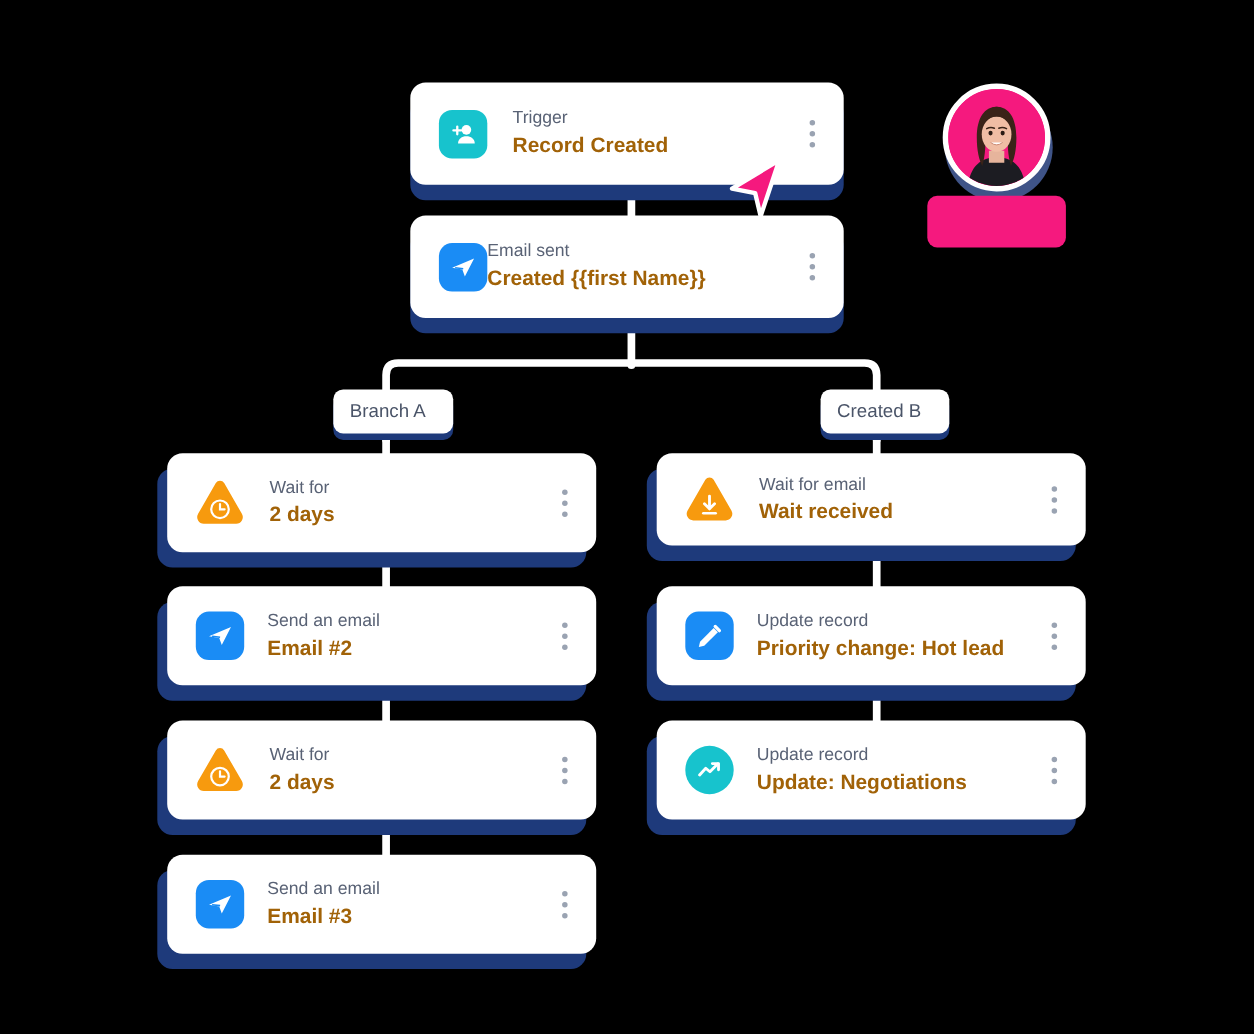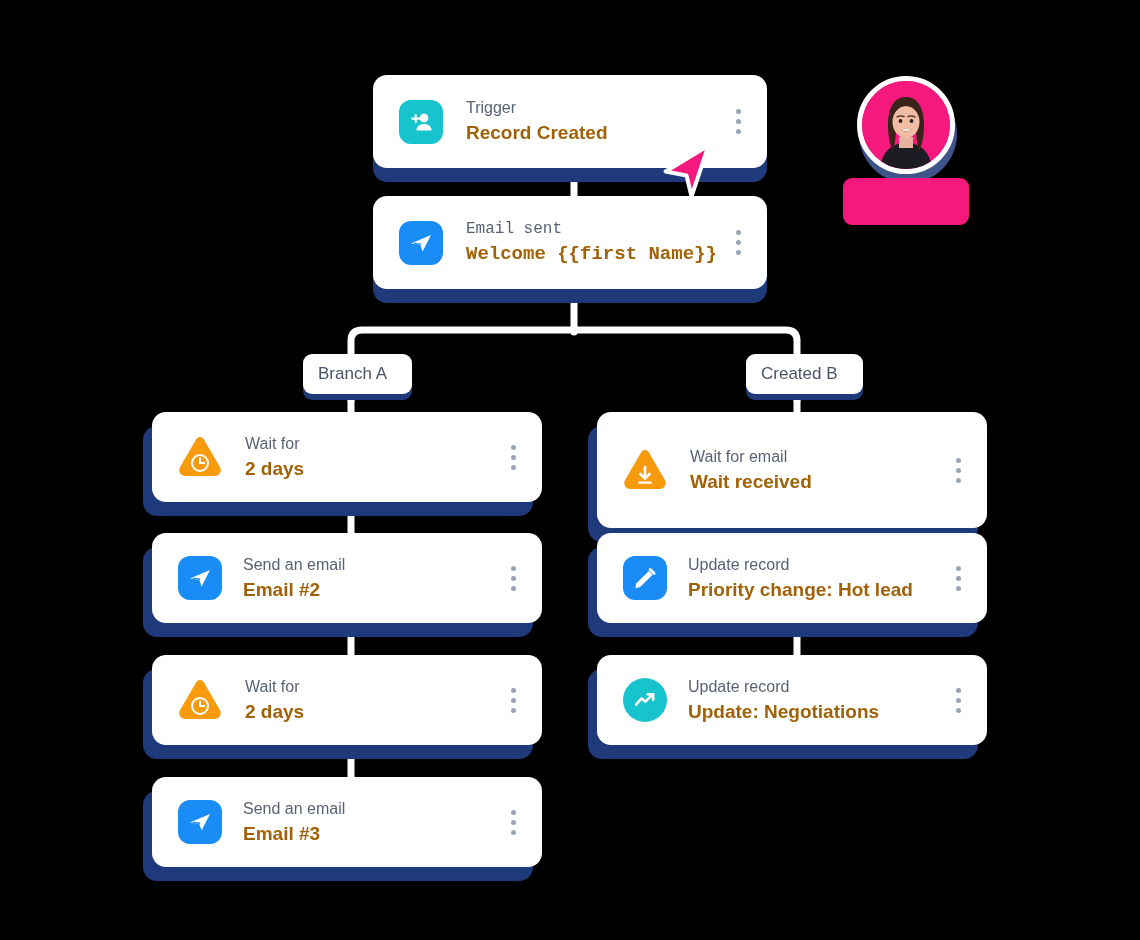--- a/index.html
+++ b/index.html
@@ -196,23 +196,23 @@
 
   <div class="card no-shadow-left" style="left:373px; top:196px; width:394px; height:93px; padding:0 16px 0 26px;">
     <span class="card-icon">
       <span class="sq" style="background:#1a8cf5;">
         <svg width="26" height="26" viewBox="0 0 26 26">
           <path d="M3 13.4 L23 5 L14.6 21.4 L12.3 15.1 Z" fill="#ffffff"></path>
           <path d="M5.8 13.4 L13.1 14.3" stroke="#1a8cf5" stroke-width="1.4"></path>
         </svg>
       </span>
     </span>
-    <span class="card-text" style="margin-left:23px;font-family:Liberation Mono, monospace;">
+    <span class="card-text" style="">
       <span class="card-kicker">Email sent</span>
-      <span class="card-title">Welcome {{first Name}}</span>
+      <span class="card-title">Created {{first Name}}</span>
     </span>
     <span class="kebab">
       <i></i>
         <i></i>
         <i></i>
     </span>
   </div>
 
   <div class="branch-pill" style="left:303px; top:354px;">Branch A</div>
   <div class="branch-pill" style="left:746px; top:354px;">Created B</div>
@@ -292,21 +292,21 @@
       <span class="card-kicker">Send an email</span>
       <span class="card-title">Email #3</span>
     </span>
     <span class="kebab">
       <i></i>
         <i></i>
         <i></i>
     </span>
   </div>
 
-  <div class="card" style="left:597px; top:412px; width:390px; height:116px; padding:0 16px 0 24px;">
+  <div class="card" style="left:597px; top:412px; width:390px; height:84px; padding:0 16px 0 24px;">
     <span class="card-icon">
       <span class="tri">
         <svg width="48" height="46" viewBox="0 0 48 46">
           <path d="M20.2 5.2 L4.1 33.1 a6 6 0 0 0 5.2 9 h29.4 a6 6 0 0 0 5.2 -9 L27.8 5.2 a4.5 4.5 0 0 0 -7.6 0 z" fill="#f79a0e"></path>
           <path d="M24 20 V31" stroke="#ffffff" stroke-width="2.6" stroke-linecap="round"></path>
           <path d="M19.4 27 L24 31.6 L28.6 27" fill="none" stroke="#ffffff" stroke-width="2.6" stroke-linecap="round" stroke-linejoin="round"></path>
           <path d="M18.4 35.6 H29.6" stroke="#ffffff" stroke-width="2.4" stroke-linecap="round"></path>
         </svg>
       </span>
     </span>

